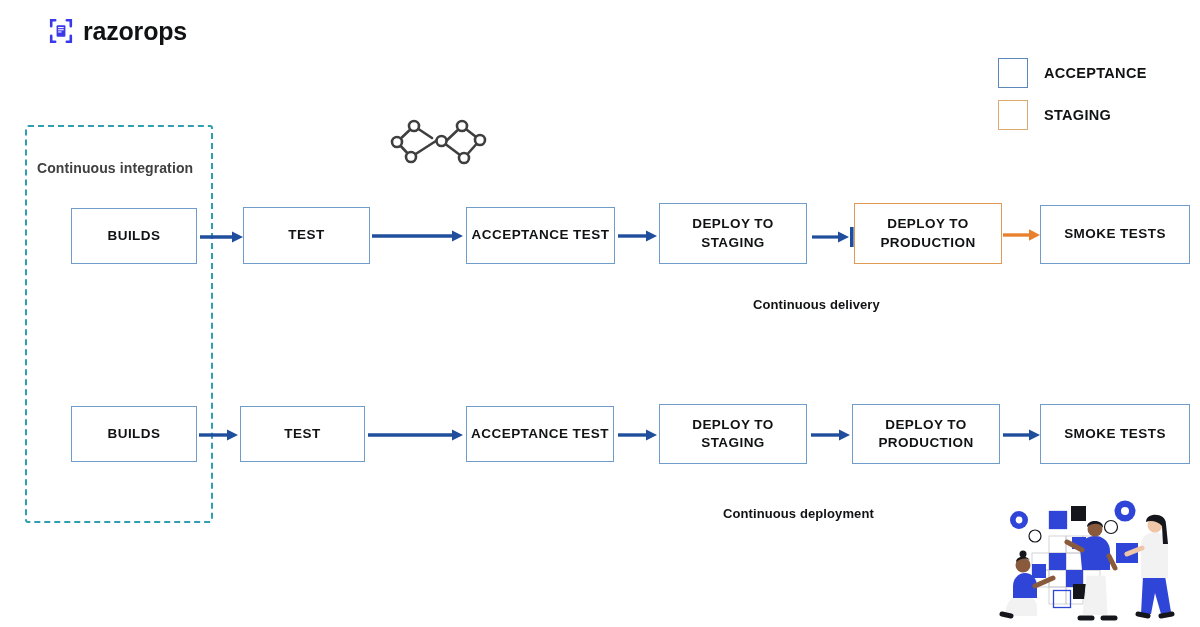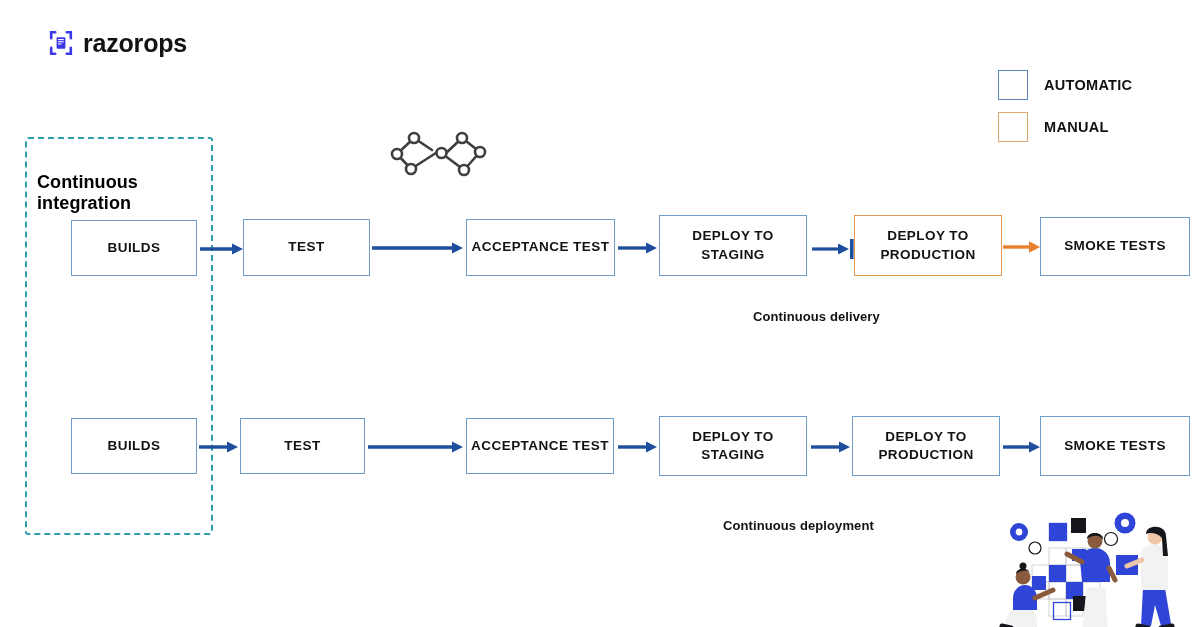--- a/index.html
+++ b/index.html
@@ -3,21 +3,21 @@
 <meta charset="utf-8">
 <style>
   html,body{margin:0;padding:0;}
   body{
     width:1200px;height:627px;
     background:#ffffff;
     font-family:"Liberation Sans", sans-serif;
     overflow:hidden;
     position:relative;
   }
-  #stage{position:absolute;left:0;top:0;width:1200px;height:499px;margin-top:12px;}
+  #stage{position:absolute;left:0;top:0;width:1200px;height:499px;}
 
   
   #logo{position:absolute;left:48px;top:18px;display:flex;align-items:center;gap:9px;}
   #logo .mark{width:26px;height:26px;position:relative;flex:none;}
   #logo .wordmark{
     font-size:25px;font-weight:700;color:#111214;letter-spacing:-0.2px;
     line-height:26px;
   }
 
   
@@ -29,21 +29,21 @@
   .legend-label{margin-left:16px;font-size:14.5px;font-weight:700;color:#111214;letter-spacing:.3px;}
 
   
   #ci-box{
     position:absolute;left:25px;top:125px;width:188px;height:398px;
     border:2px dashed #2e9fb0;border-radius:3px;box-sizing:border-box;
     background:transparent;
   }
   #ci-label{
     position:absolute;left:37px;top:160px;width:190px;
-    font-size:18px;font-weight:700;color:#000000;letter-spacing:.1px;
+    font-size:14px;font-weight:700;color:#404040;letter-spacing:.1px;
   }
 
   
   .node{
     position:absolute;box-sizing:border-box;background:#ffffff;
     display:flex;align-items:center;justify-content:center;text-align:center;
     font-size:13.5px;font-weight:700;color:#111214;letter-spacing:.45px;
     line-height:1.35;
   }
   .node.auto{border:1.4px solid #6f9cc8;}
@@ -82,25 +82,25 @@
         <rect x="10.1" y="11.2" width="5.6" height="1.1" fill="#ffffff"></rect>
         <rect x="10.1" y="13.4" width="3.4" height="1.1" fill="#ffffff"></rect>
       </svg>
     </span>
     <span class="wordmark">razorops</span>
   </div>
 
   <div id="legend">
     <div class="legend-row">
       <span class="legend-swatch auto"></span>
-      <span class="legend-label">AUTOMATIC</span>
+      <span class="legend-label">ACCEPTANCE</span>
     </div>
     <div class="legend-row">
       <span class="legend-swatch manual"></span>
-      <span class="legend-label">MANUAL</span>
+      <span class="legend-label">STAGING</span>
     </div>
   </div>
 
   <div id="ci-box"></div>
   <div id="ci-label">Continuous integration</div>
 
   <div id="devops">
     <svg width="120" height="70" viewBox="0 0 120 70">
       <g fill="none" stroke="#3f3f3f" stroke-width="2.6" stroke-linecap="round" stroke-linejoin="round">
         <path d="M13 34 L30 18"></path>

